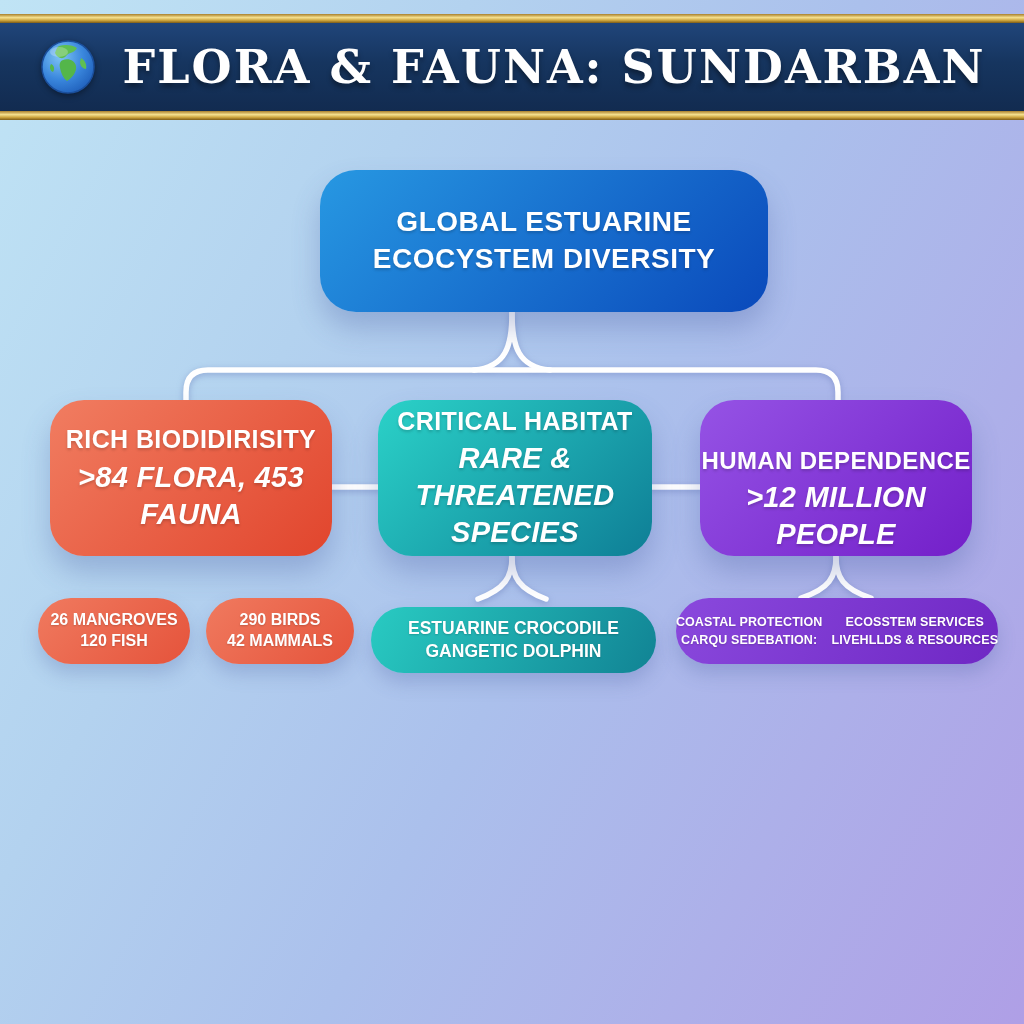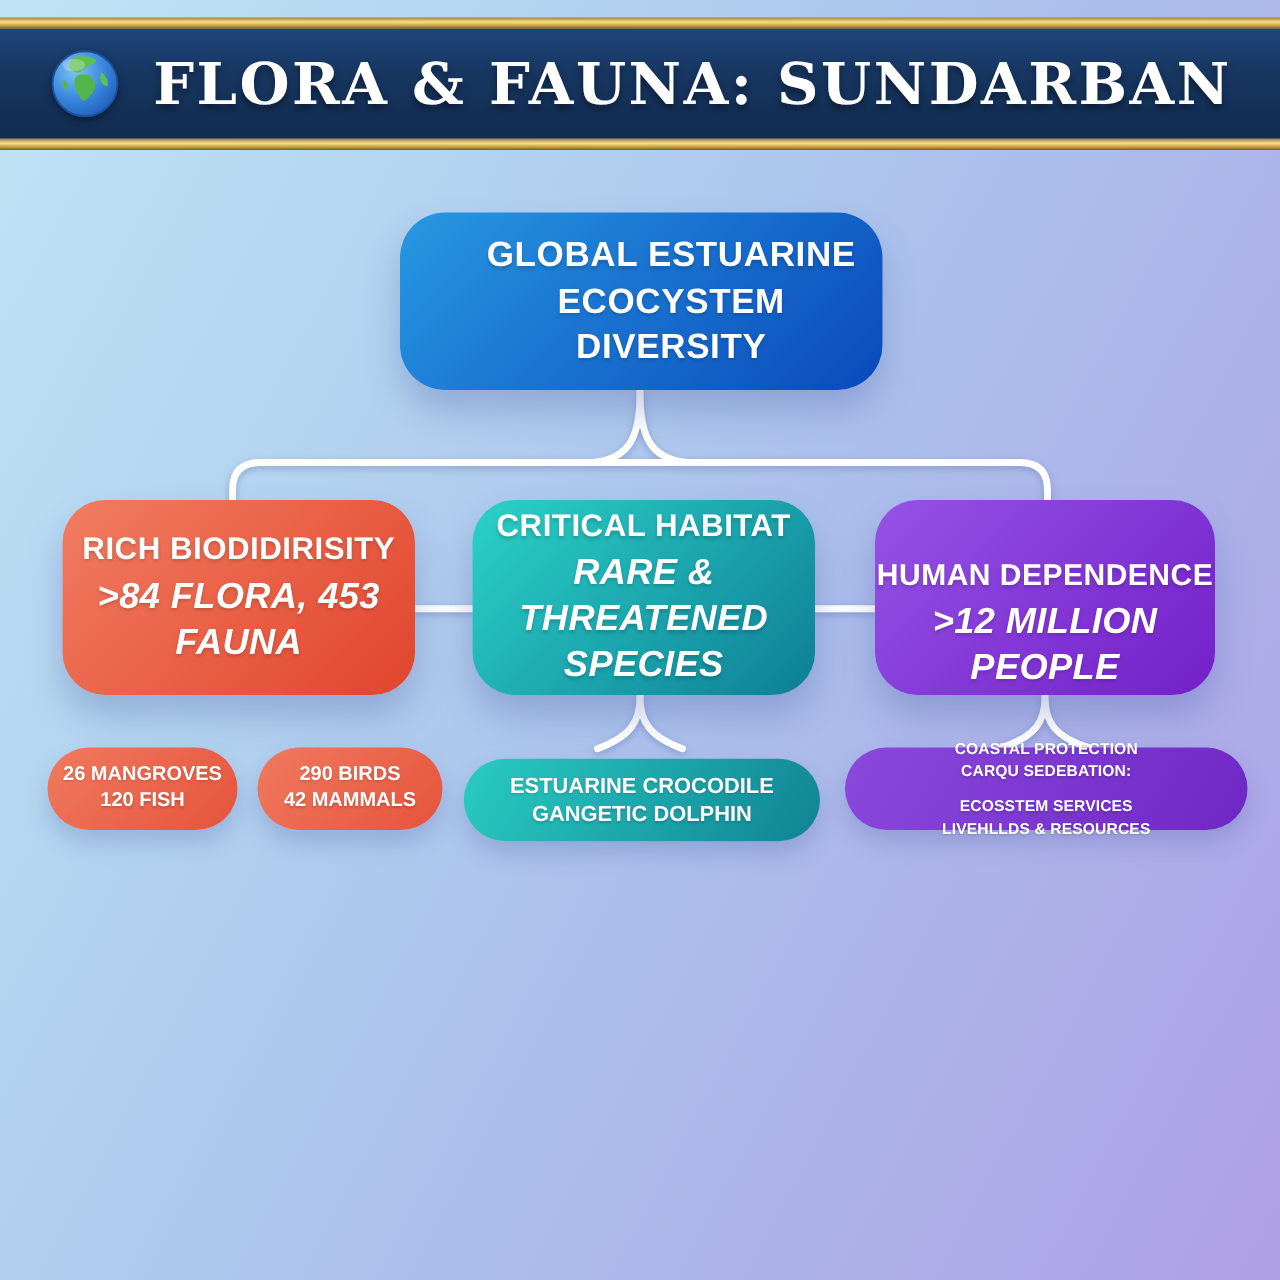--- a/index.html
+++ b/index.html
@@ -21,22 +21,22 @@
     text-shadow:0 4px 5px rgba(0,0,0,.38);white-space:nowrap;text-align:center;}
   .globe{width:58px;height:58px;flex:0 0 auto;filter:drop-shadow(0 2px 3px rgba(0,0,0,.4));}
   
   .connectors{position:absolute;left:0;top:0;width:1024px;height:1024px;
     pointer-events:none;filter:drop-shadow(0 2px 3px rgba(110,130,190,.55));}
   
   .node{position:absolute;border-radius:36px;color:#fff;text-align:center;
     display:flex;flex-direction:column;justify-content:center;align-items:center;
     box-shadow:0 16px 28px rgba(70,90,160,.30);
     text-shadow:0 2px 3px rgba(0,0,0,.18);}
-  .node-root{left:320px;top:170px;width:338px;height:142px;
-    background:linear-gradient(135deg,#2798e2 0%,#0a49bb 100%);padding-left:48px;}
+  .node-root{left:320px;top:170px;width:448px;height:142px;
+    background:linear-gradient(135deg,#2798e2 0%,#0a49bb 100%);}
   .node-root .t{font-size:28px;font-weight:700;line-height:1.32;letter-spacing:.5px;}
   .node-branch{width:272px;height:156px;border-radius:34px;}
   .node-red{left:50px;top:400px;width:282px;
     background:linear-gradient(135deg,#f17d61 0%,#e1452d 100%);}
   .node-teal{left:378px;top:400px;width:274px;
     background:linear-gradient(135deg,#2bd2c8 0%,#0e7e96 100%);}
   .node-purple{left:700px;top:400px;
     background:linear-gradient(135deg,#9553e5 0%,#731fc9 100%);}
   .node-branch .title{font-size:25px;font-weight:700;letter-spacing:.4px;line-height:1.3;}
   .node-branch .sub{font-size:29px;font-weight:700;letter-spacing:.3px;line-height:1.28;margin-top:3px;font-style:italic;}
@@ -47,21 +47,21 @@
     font-weight:700;box-shadow:0 10px 18px rgba(70,90,160,.25);
     text-shadow:0 1px 2px rgba(0,0,0,.18);}
   .pill-red1{left:38px;top:598px;width:152px;height:66px;font-size:16px;line-height:1.3;
     background:linear-gradient(135deg,#f07a5f 0%,#e5533b 100%);}
   .pill-red2{left:206px;top:598px;width:148px;height:66px;font-size:16px;line-height:1.3;
     background:linear-gradient(135deg,#f07a5f 0%,#e5533b 100%);}
   .pill-teal{left:371px;top:607px;width:285px;height:66px;font-size:17.5px;line-height:1.3;
     background:linear-gradient(120deg,#29cbc2 0%,#118394 100%);}
   .pill-purple{left:676px;top:598px;width:322px;height:66px;
     background:linear-gradient(120deg,#8a49dd 0%,#6f27c4 100%);
-    flex-direction:column;gap:9px;}
+    flex-direction:row;gap:9px;}
   .pill-purple .col{display:flex;flex-direction:column;align-items:center;
     font-size:12.5px;line-height:1.45;white-space:nowrap;letter-spacing:.1px;}
 </style>
 </head>
 <body>
 
 <svg class="connectors" viewBox="0 0 1024 1024" xmlns="http://www.w3.org/2000/svg">
   <g fill="none" stroke="#ffffff" stroke-width="5.5" stroke-linecap="round">
 
     <path d="M512 313 C512 346 506 367 474 370"></path>

